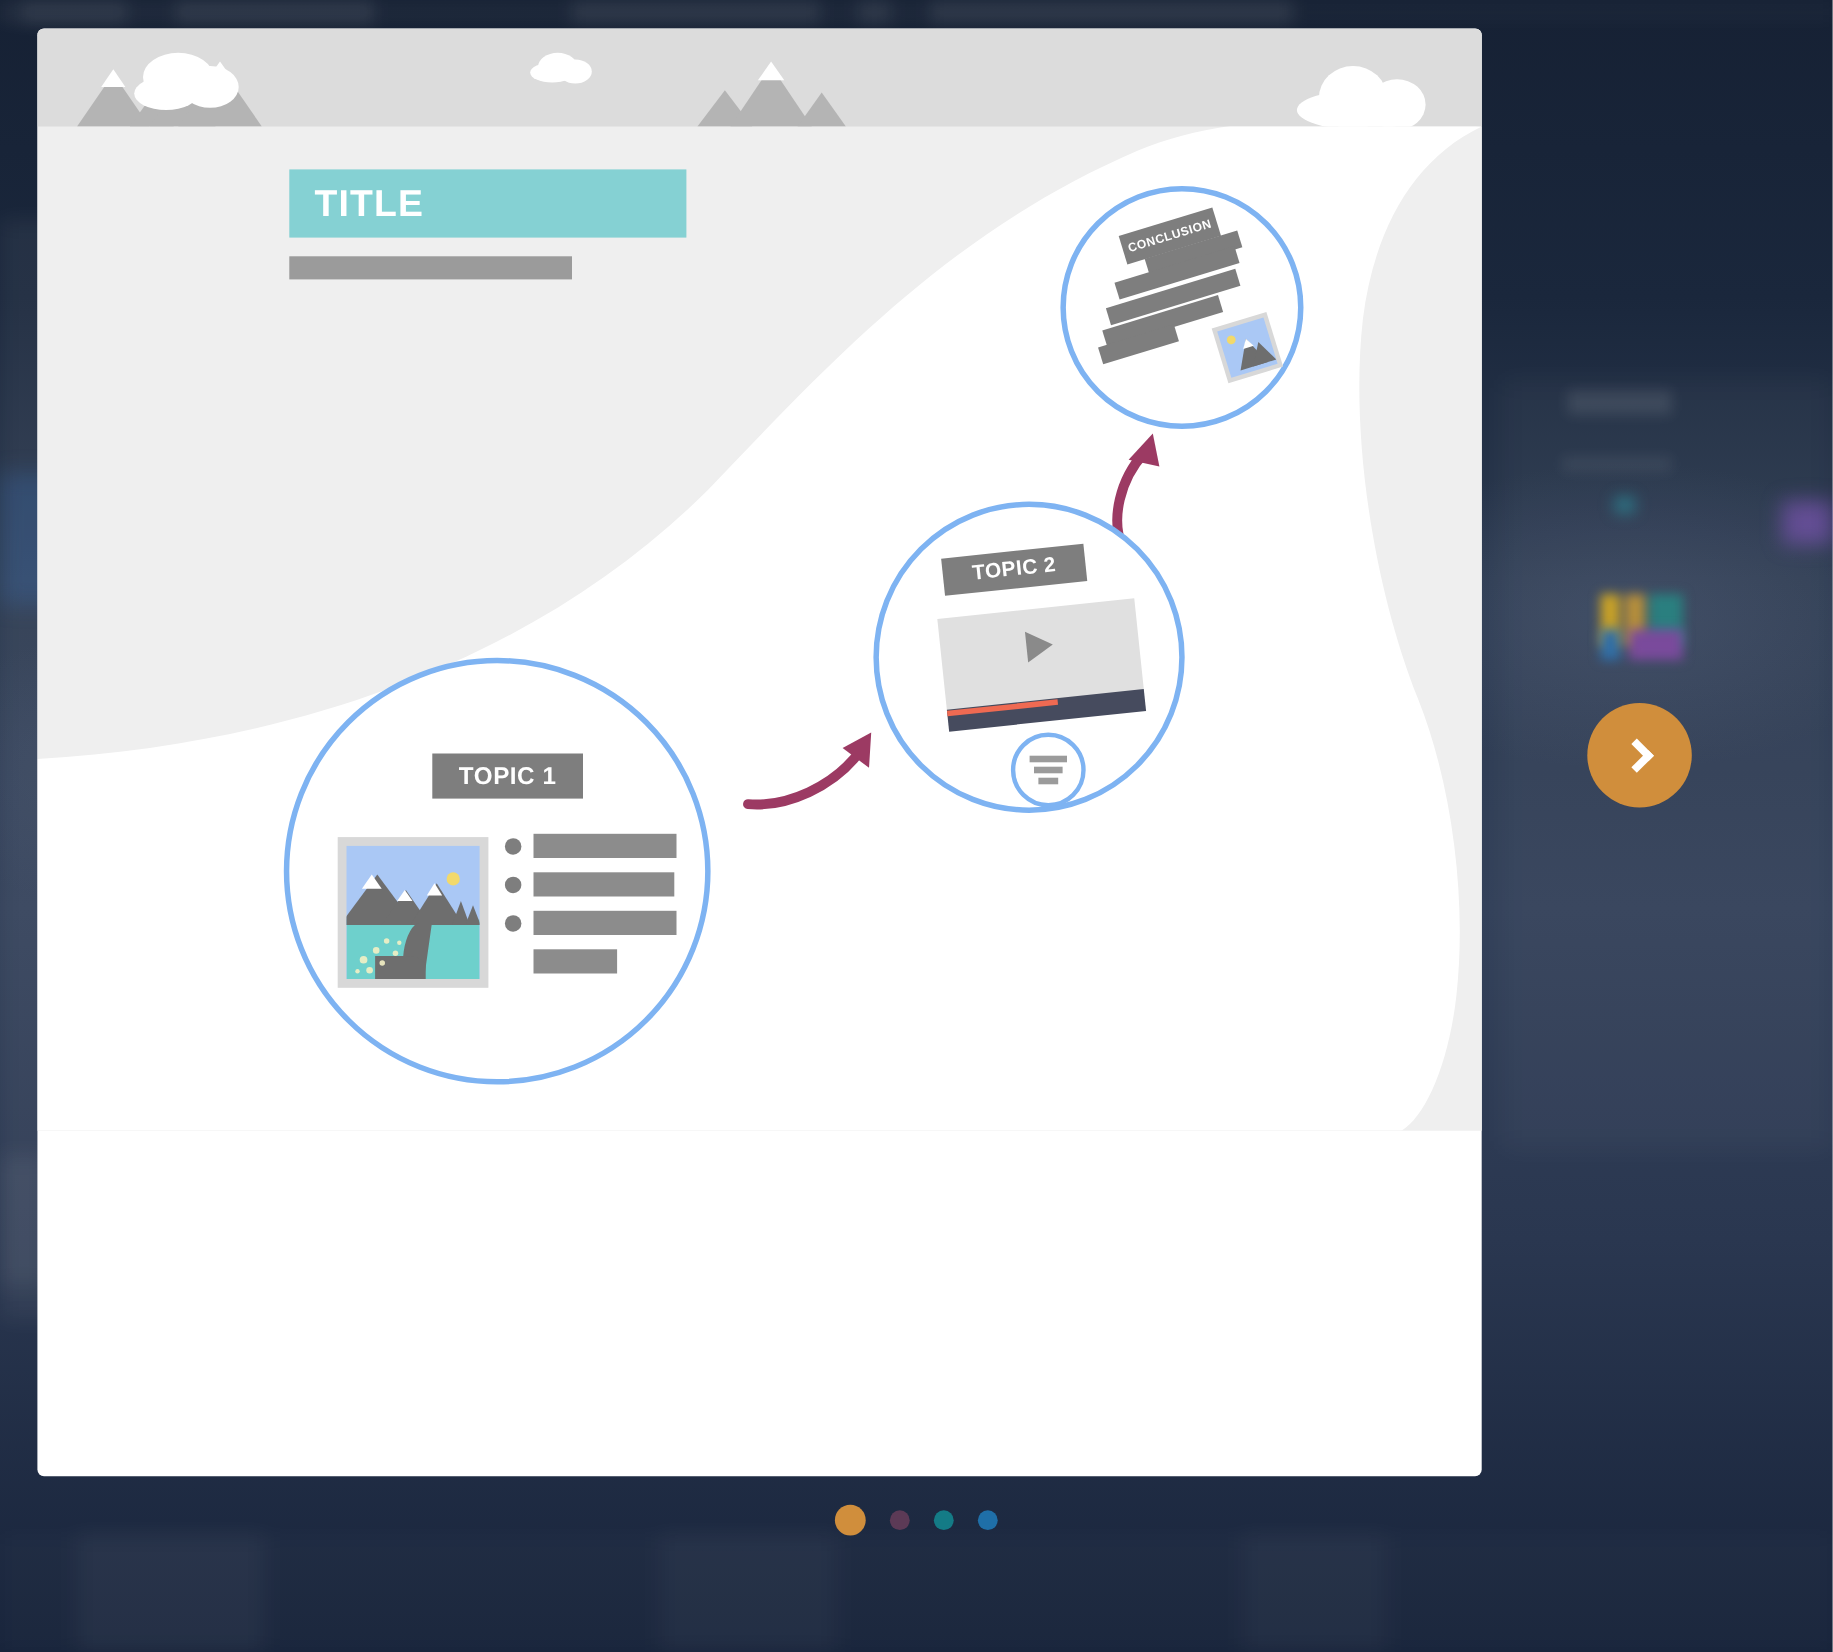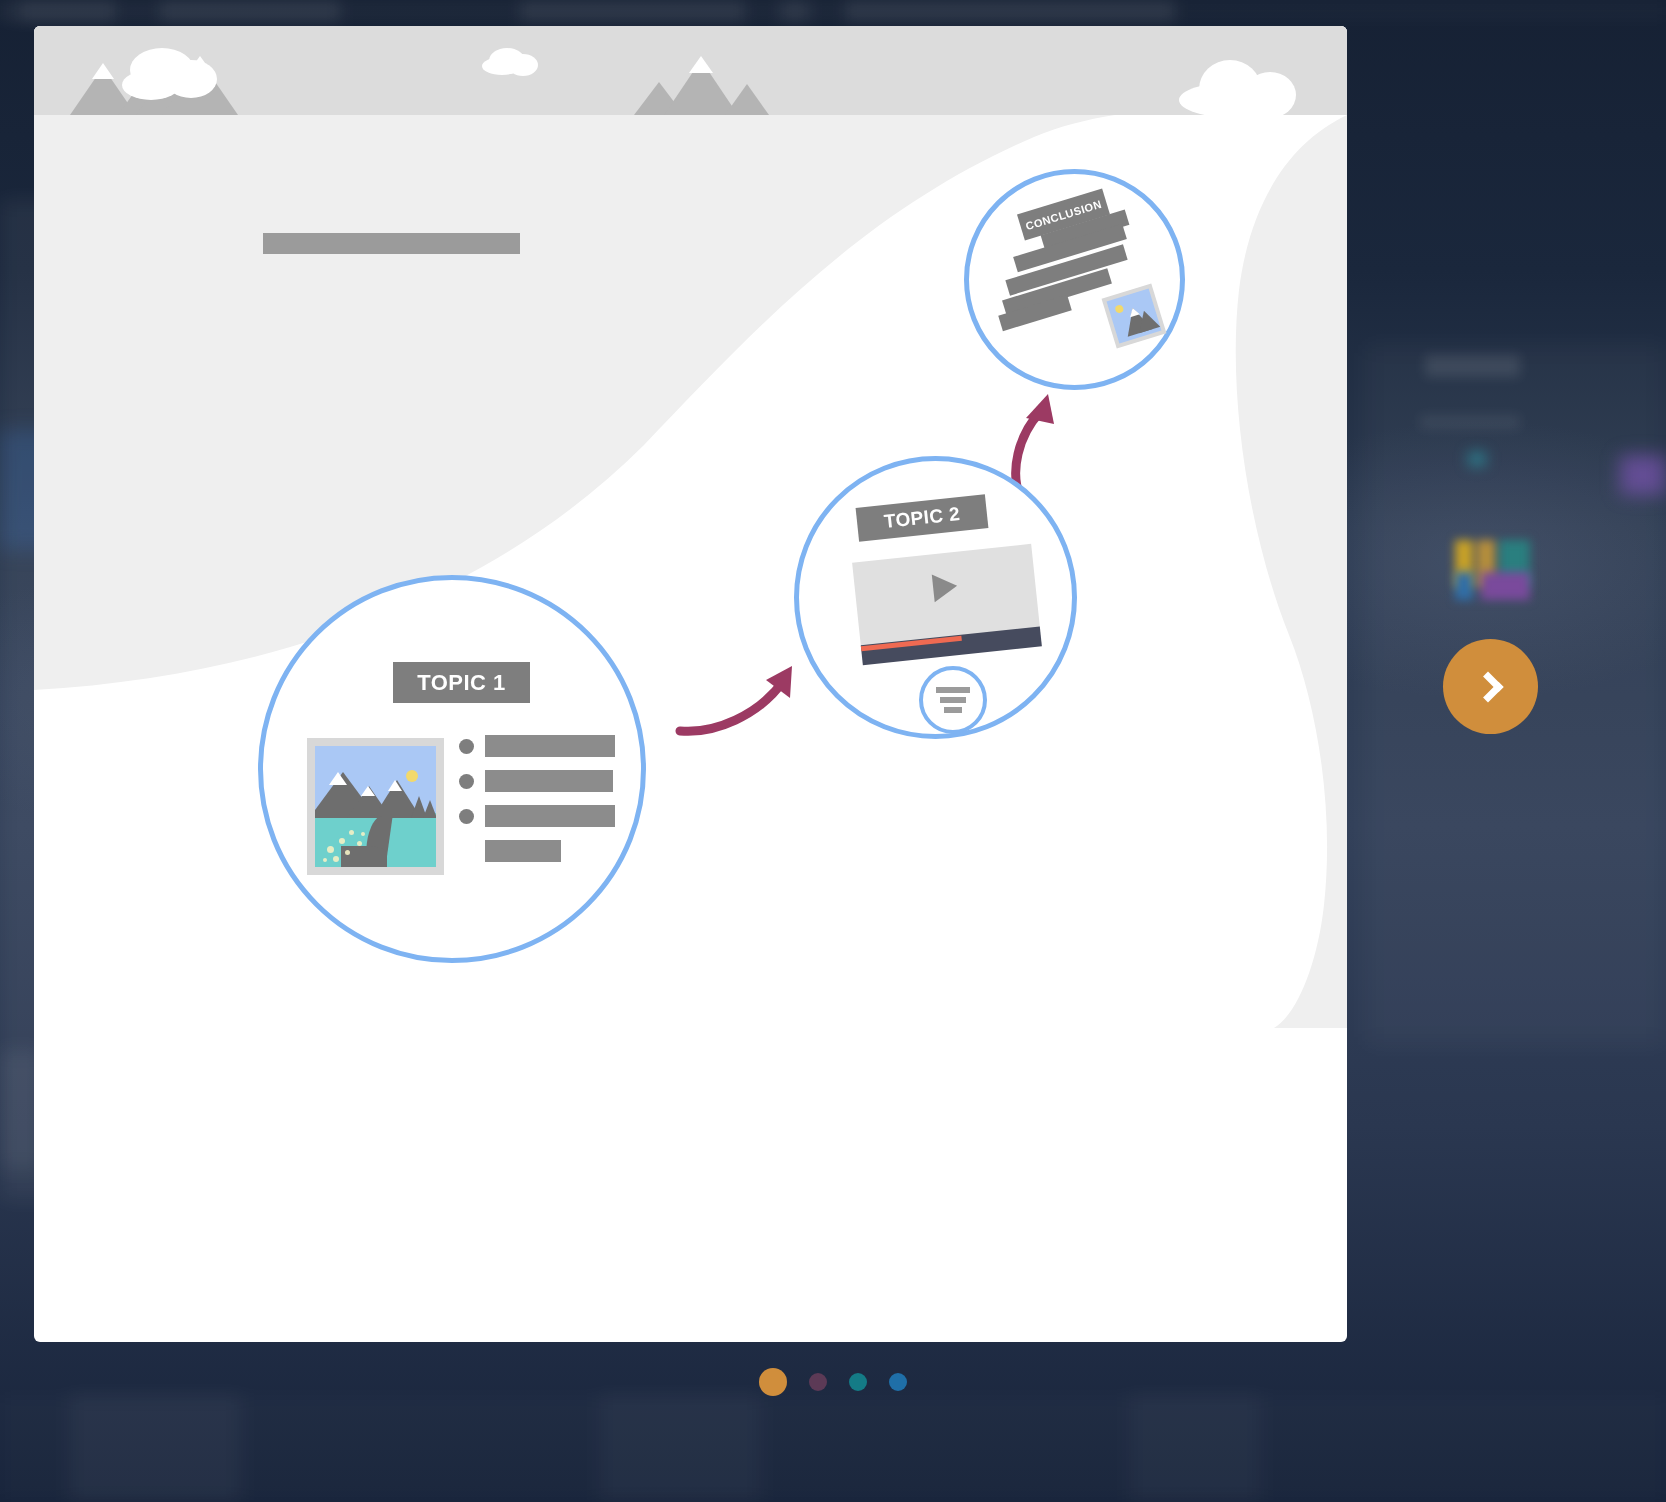--- a/index.html
+++ b/index.html
@@ -136,21 +136,21 @@
 
   
   .node {
     position: absolute;
     border-radius: 50%;
     border: 5px solid #7eb3f2;
     background: #ffffff;
   }
 
   
-  #node-topic1 { left: 224px; top: 549px; width: 388px; height: 388px; }
+  #node-topic1 { left: 224px; top: 572px; width: 388px; height: 388px; }
   #t1-label {
     position: absolute; left: 130px; top: 82px; width: 137px; height: 41px;
     background: #7e7e7e; display: flex; align-items: center; justify-content: center;
   }
   #t1-label span { color:#fff; font-size:22px; font-weight:bold; letter-spacing:.5px; }
   #t1-photo {
     position: absolute; left: 44px; top: 158px; width: 137px; height: 137px;
     background: #d8d8d8; padding: 8px;
   }
   .photo-inner { position: relative; width: 100%; height: 100%; overflow: hidden; background: #aac8f5; }
@@ -300,20 +300,23 @@
                C 260,560 470,470 610,330
                C 720,215 830,95 1000,22
                C 1090,-16 1210,-8 1313,0 Z" fill="#ffffff"></path>
       <path d="M1313,0 C1250,30 1215,95 1205,175
                C 1193,280 1215,420 1255,520
                C 1285,595 1300,700 1290,790
                C 1283,852 1262,900 1240,913
                L1313,913 Z" fill="#efefef"></path>
     </svg>
 
+    <div class="title-bar">
+      <span>TITLE</span>
+    </div>
     <div class="subtitle-bar"></div>
 
     <svg class="arrow-svg" style="left:640px; top:610px; width:140px; height:110px;" viewBox="0 0 140 110">
       <path d="M6,95 C40,98 85,80 110,44" stroke="#9c3a63" stroke-width="9" fill="none" stroke-linecap="round"></path>
       <path d="M118,30 L116,62 L92,44 Z" fill="#9c3a63"></path>
     </svg>
 
     <svg class="arrow-svg" style="left:970px; top:358px; width:110px; height:120px;" viewBox="0 0 110 120">
       <path d="M16,112 C6,88 14,52 36,28" stroke="#9c3a63" stroke-width="9" fill="none" stroke-linecap="round"></path>
       <path d="M44,10 L50,40 L22,34 Z" fill="#9c3a63"></path>

